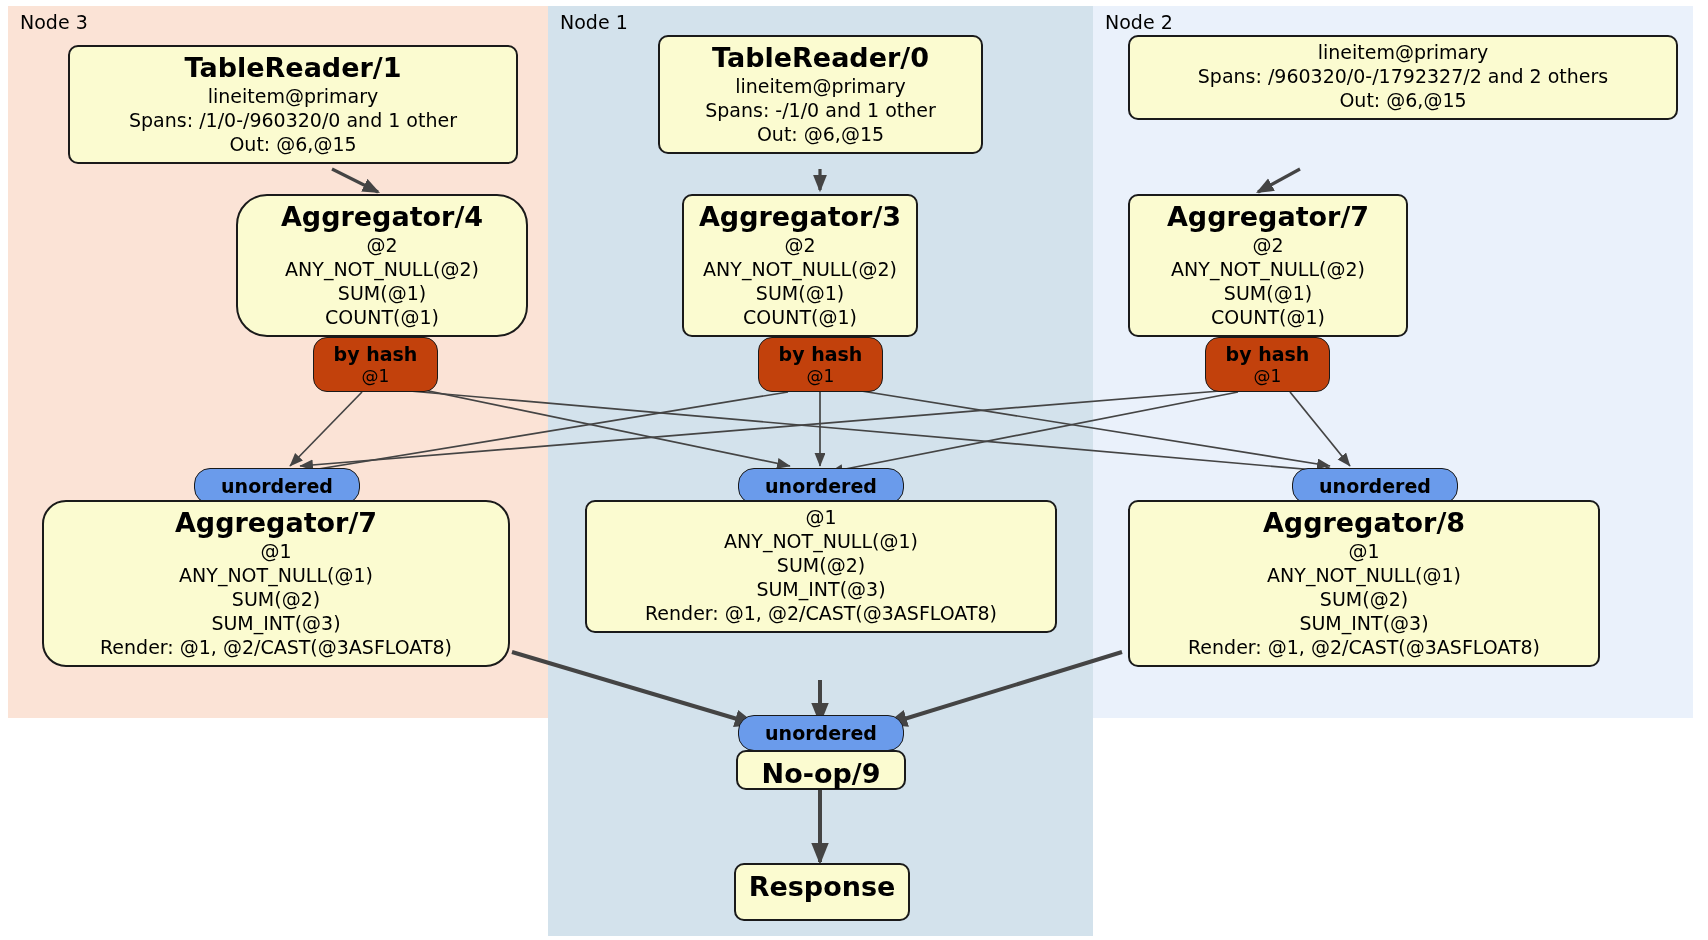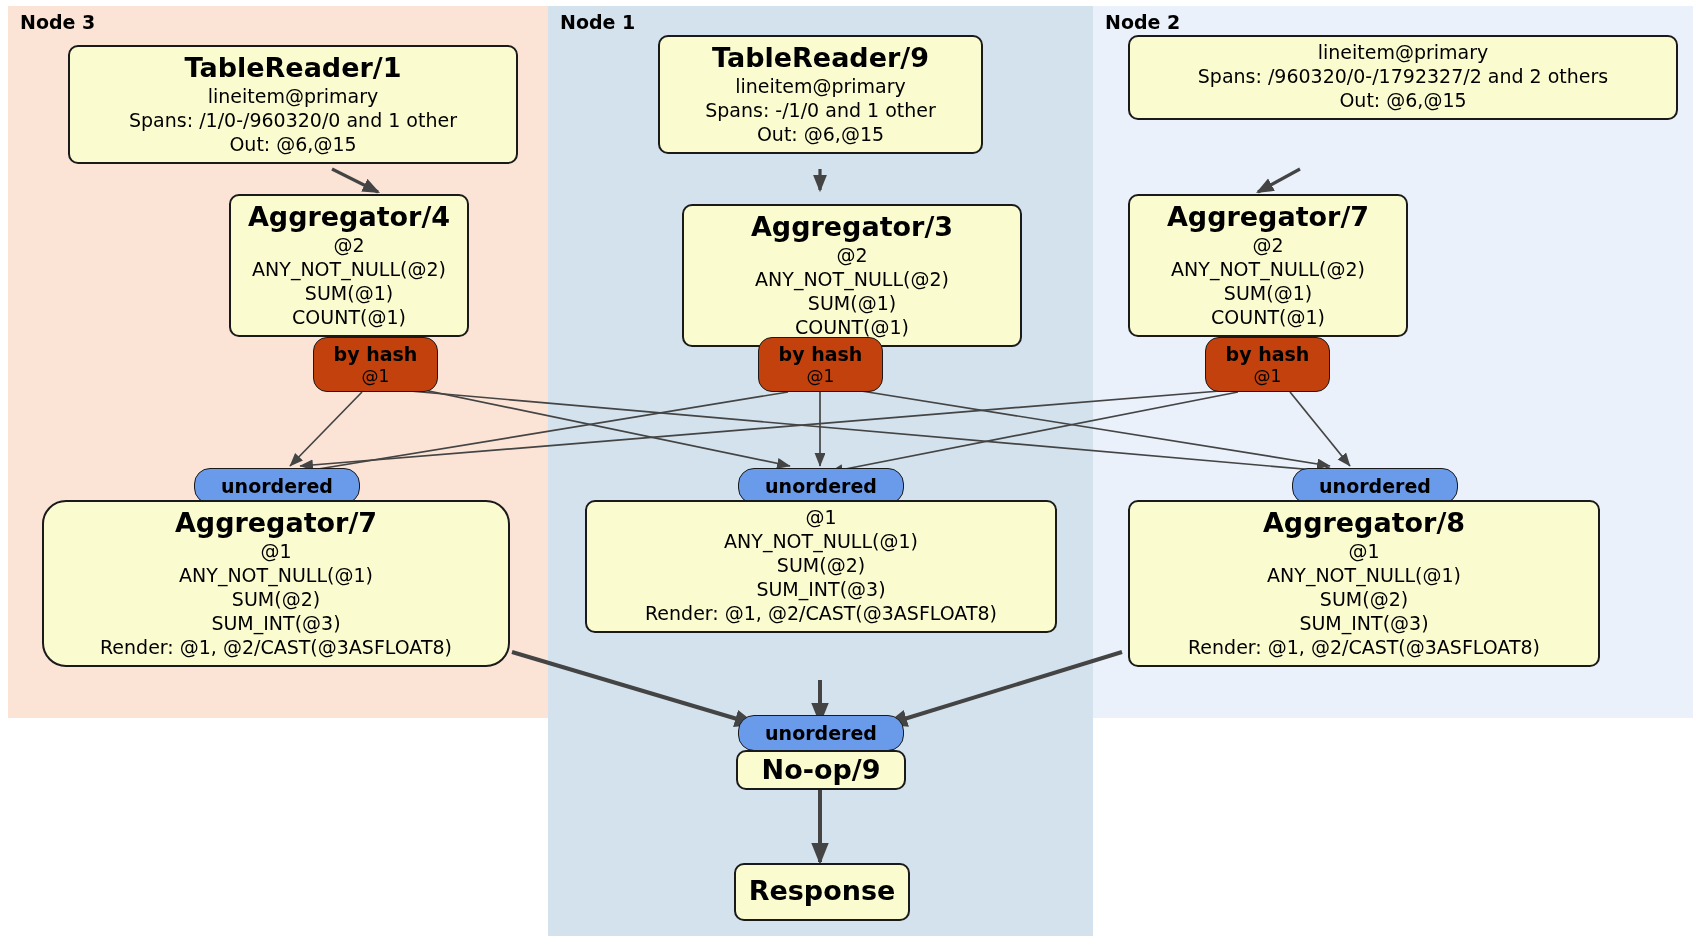--- a/index.html
+++ b/index.html
@@ -23,21 +23,20 @@
     box-sizing: border-box;
   }
   .node-panel .node-label {
     position: absolute;
     top: 6px;
     left: 12px;
     font-size: 19px;
     color: #000000;
     line-height: 1.1;
     white-space: nowrap;
-    font-weight: bold;
   }
   #panel-node3 {
     left: 8px;  top: 6px;  width: 540px;  height: 712px;
     background: #fbe3d6;
   }
   #panel-node1 {
     left: 548px; top: 6px;  width: 545px; height: 930px;
     background: #d3e2ec;
   }
   #panel-node2 {
@@ -72,21 +71,20 @@
     font-weight: bold;
     font-size: 27px;
     line-height: 1.26;
   }
   .proc-box .line {
     font-size: 19px;
   }
   .proc-box.compact {
     padding: 5px 14px 6px 14px;
     display: flex;
-    align-items: center;
     justify-content: center;
   }
 
   
   .pill {
     position: absolute;
     box-sizing: border-box;
     border: 1.5px solid #1a1a1a;
     border-radius: 13px;
     text-align: center;
@@ -171,21 +169,21 @@
     </g>
   </svg>
 
   <div class="proc-box" id="tr1" style="left:68px; top:45px; width:450px;">
     <div class="title">TableReader/1</div>
     <div class="line">lineitem@primary</div>
     <div class="line">Spans: /1/0-/960320/0 and 1 other</div>
     <div class="line">Out: @6,@15</div>
   </div>
 
-  <div class="proc-box" id="agg4" style="left:229px; top:194px; width:240px;">
+  <div class="proc-box" id="agg4" style="left:236px; top:194px; width:292px;border-radius:31px;">
     <div class="title">Aggregator/4</div>
     <div class="line">@2</div>
     <div class="line">ANY_NOT_NULL(@2)</div>
     <div class="line">SUM(@1)</div>
     <div class="line">COUNT(@1)</div>
   </div>
 
   <div class="pill hash" id="hash-left" style="left:313px; top:337px; width:125px; height:55px;">
     <span class="pill-title">by hash</span>
     <span class="pill-sub">@1</span>
@@ -198,27 +196,27 @@
   <div class="proc-box" id="agg7" style="left:42px; top:500px; width:468px;border-radius:24px;">
     <div class="title">Aggregator/7</div>
     <div class="line">@1</div>
     <div class="line">ANY_NOT_NULL(@1)</div>
     <div class="line">SUM(@2)</div>
     <div class="line">SUM_INT(@3)</div>
     <div class="line">Render: @1, @2/CAST(@3ASFLOAT8)</div>
   </div>
 
   <div class="proc-box" id="tr0" style="left:658px; top:35px; width:325px;">
-    <div class="title">TableReader/9</div>
+    <div class="title">TableReader/0</div>
     <div class="line">lineitem@primary</div>
     <div class="line">Spans: -/1/0 and 1 other</div>
     <div class="line">Out: @6,@15</div>
   </div>
 
-  <div class="proc-box" id="agg3" style="left:682px; top:194px; width:340px;margin-top:10px;">
+  <div class="proc-box" id="agg3" style="left:682px; top:194px; width:236px;">
     <div class="title">Aggregator/3</div>
     <div class="line">@2</div>
     <div class="line">ANY_NOT_NULL(@2)</div>
     <div class="line">SUM(@1)</div>
     <div class="line">COUNT(@1)</div>
   </div>
 
   <div class="pill hash" id="hash-center" style="left:758px; top:337px; width:125px; height:55px;">
     <span class="pill-title">by hash</span>
     <span class="pill-sub">@1</span>

